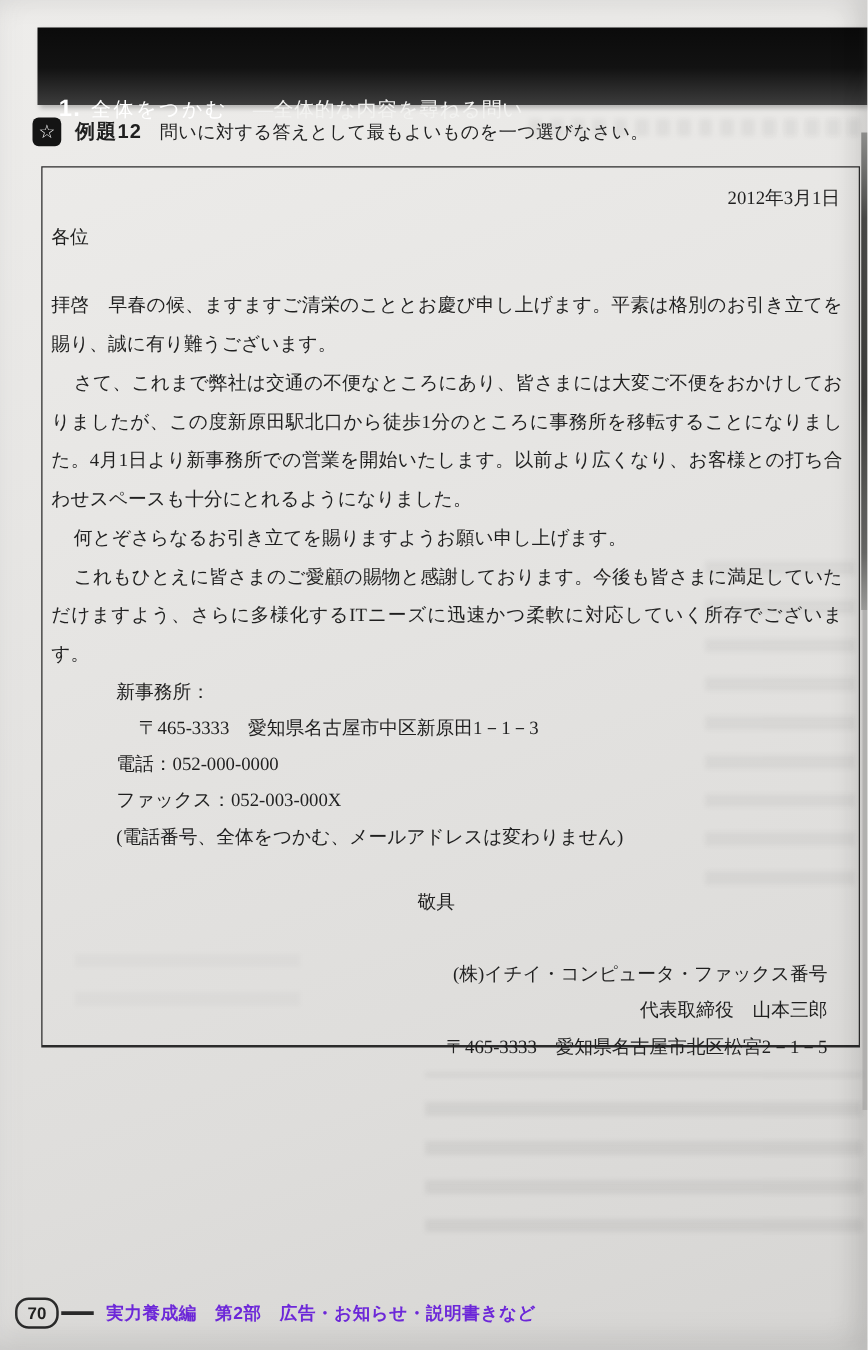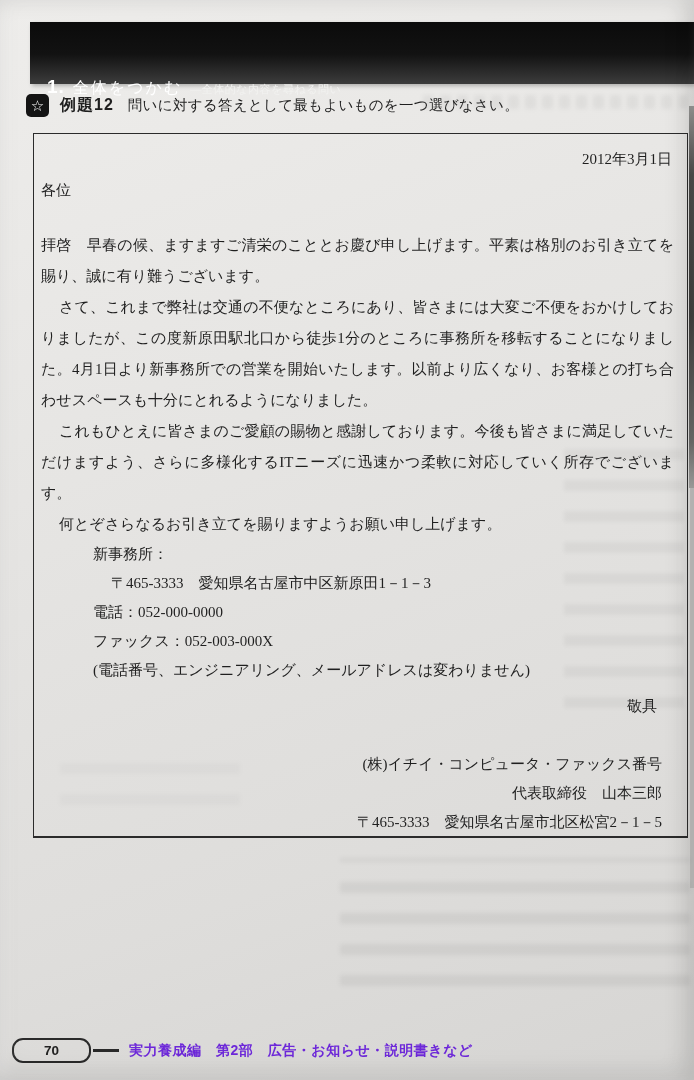--- a/index.html
+++ b/index.html
@@ -13,21 +13,21 @@
   .page::after{content:"";position:absolute;inset:0;pointer-events:none;
        box-shadow:inset -10px 0 22px rgba(0,0,0,.10), inset 0 -12px 26px rgba(0,0,0,.05), inset 6px 0 14px rgba(255,255,255,.25);}
 
   
   .band{position:absolute;left:30px;top:22px;width:664px;height:62px;
         background:linear-gradient(180deg,#0b0b0b 0%,#121212 52%,#303030 86%,#3c3c3c 100%);
         display:flex;align-items:baseline;padding:13px 0 0 17px;box-sizing:border-box;
         box-shadow:2px 2px 4px rgba(0,0,0,.25);}
   .band-num{color:var(--band_text,#fff);font-weight:bold;font-size:19px;letter-spacing:1px;margin-right:8px;}
   .band-title{color:var(--band_text,#fff);font-weight:normal;font-size:16px;letter-spacing:2px;margin-top:43px;}
-  .band-sub{color:#f2f2f0;font-family:"Liberation Serif","DejaVu Serif",serif;font-size:11px;margin-left:8px;letter-spacing:.5px;}
+  .band-sub{color:#f2f2f0;font-family:"Liberation Serif","DejaVu Serif",serif;font-size:16px;margin-left:20px;letter-spacing:.5px;}
 
   
   .exercise{position:absolute;left:26px;top:94px;display:flex;align-items:center;}
   .star-badge{width:23px;height:23px;background:#141414;border-radius:5px;color:#fff;
         display:flex;align-items:center;justify-content:center;font-size:15px;line-height:1;flex:0 0 auto;}
   .ex-label{font-weight:bold;font-size:16px;margin-left:11px;letter-spacing:1px;}
   .ex-instruction{font-size:14.5px;margin-left:14px;letter-spacing:.3px;}
 
   
   .letter{position:absolute;left:33px;top:133px;width:655px;height:705px;box-sizing:border-box;
@@ -37,26 +37,26 @@
         font-family:"Liberation Serif","DejaVu Serif",serif;
         font-size:15px;line-height:31px;color:var(--ink,#1f1f1f);}
   .letter .l-date{text-align:right;padding-right:2px;}
   .letter .l-salutation{}
   .letter p.para{margin:0;text-indent:1.2em;text-align:justify;}
   .letter p.para.first{margin-top:24px;text-indent:0;}
   .addr-block{line-height:29px;}
   .addr-head{margin-left:52px;}
   .addr-line{margin-left:52px;}
   .addr-line.postal{margin-left:70px;}
-  .l-closing{text-align:right;padding-right:17px;margin-top:6px;}
+  .l-closing{text-align:center;padding-right:17px;margin-top:22px;}
   .sig{text-align:right;line-height:29px;margin-top:28px;padding-right:12px;}
 
   
   .footer{position:absolute;left:12px;top:1038px;display:flex;align-items:center;}
-  .page-pill{border:2px solid #2a2a2a;border-radius:11px;padding:0 30px;height:21px;
+  .page-pill{border:2px solid #2a2a2a;border-radius:11px;padding:0 8px;height:21px;
         display:flex;align-items:center;justify-content:center;font-size:13.5px;font-weight:bold;color:#222;background:transparent;}
   .footer-dash{width:26px;height:2.5px;background:#2a2a2a;margin-left:2px;}
   .footer-text{margin-left:10px;font-weight:bold;font-size:14px;color:#6d28d9;letter-spacing:.5px;}
 
   
   .edge-dark{position:absolute;right:0;top:106px;width:5px;height:382px;
         background:linear-gradient(180deg,#9a9a98 0%,#4c4c4a 18%,#3f3f3d 55%,#6e6e6c 88%,#a8a8a6 100%);}
   .edge-light{position:absolute;right:0;top:488px;width:4px;height:400px;background:#bdbcba;opacity:.8;}
   .ghost{position:absolute;pointer-events:none;filter:blur(2px);}
   .ghost-rows{background:repeating-linear-gradient(0deg, rgba(100,100,100,.16) 0 11px, rgba(0,0,0,0) 11px 31px);}
@@ -83,28 +83,28 @@
       </span>
     <span class="ex-label">例題12</span>
     <span class="ex-instruction">問いに対する答えとして最もよいものを一つ選びなさい。</span>
   </div>
 
   <div class="letter">
     <div class="l-date">2012年3月1日</div>
     <div class="l-salutation">各位</div>
     <p class="para first">拝啓　早春の候、ますますご清栄のこととお慶び申し上げます。平素は格別のお引き立てを賜り、誠に有り難うございます。</p>
     <p class="para">さて、これまで弊社は交通の不便なところにあり、皆さまには大変ご不便をおかけしておりましたが、この度新原田駅北口から徒歩1分のところに事務所を移転することになりました。4月1日より新事務所での営業を開始いたします。以前より広くなり、お客様との打ち合わせスペースも十分にとれるようになりました。</p>
+    <p class="para">何とぞさらなるお引き立てを賜りますようお願い申し上げます。</p>
     <p class="para">これもひとえに皆さまのご愛顧の賜物と感謝しております。今後も皆さまに満足していただけますよう、さらに多様化するITニーズに迅速かつ柔軟に対応していく所存でございます。</p>
-    <p class="para">何とぞさらなるお引き立てを賜りますようお願い申し上げます。</p>
     <div class="addr-block">
       <div class="addr-head">新事務所：</div>
       <div class="addr-line postal">〒465-3333　愛知県名古屋市中区新原田1－1－3</div>
       <div class="addr-line">電話：052-000-0000</div>
       <div class="addr-line">ファックス：052-003-000X</div>
-      <div class="addr-line">(電話番号、エンジニアリング、メールアドレスは変わりません)</div>
+      <div class="addr-line">(電話番号、全体をつかむ、メールアドレスは変わりません)</div>
     </div>
     <div class="l-closing">敬具</div>
     <div class="sig">
       <div class="sig-line">(株)イチイ・コンピュータ・ファックス番号</div>
       <div class="sig-line">代表取締役　山本三郎</div>
       <div class="sig-line">〒465-3333　愛知県名古屋市北区松宮2－1－5</div>
     </div>
   </div>
 
   <div class="footer">

